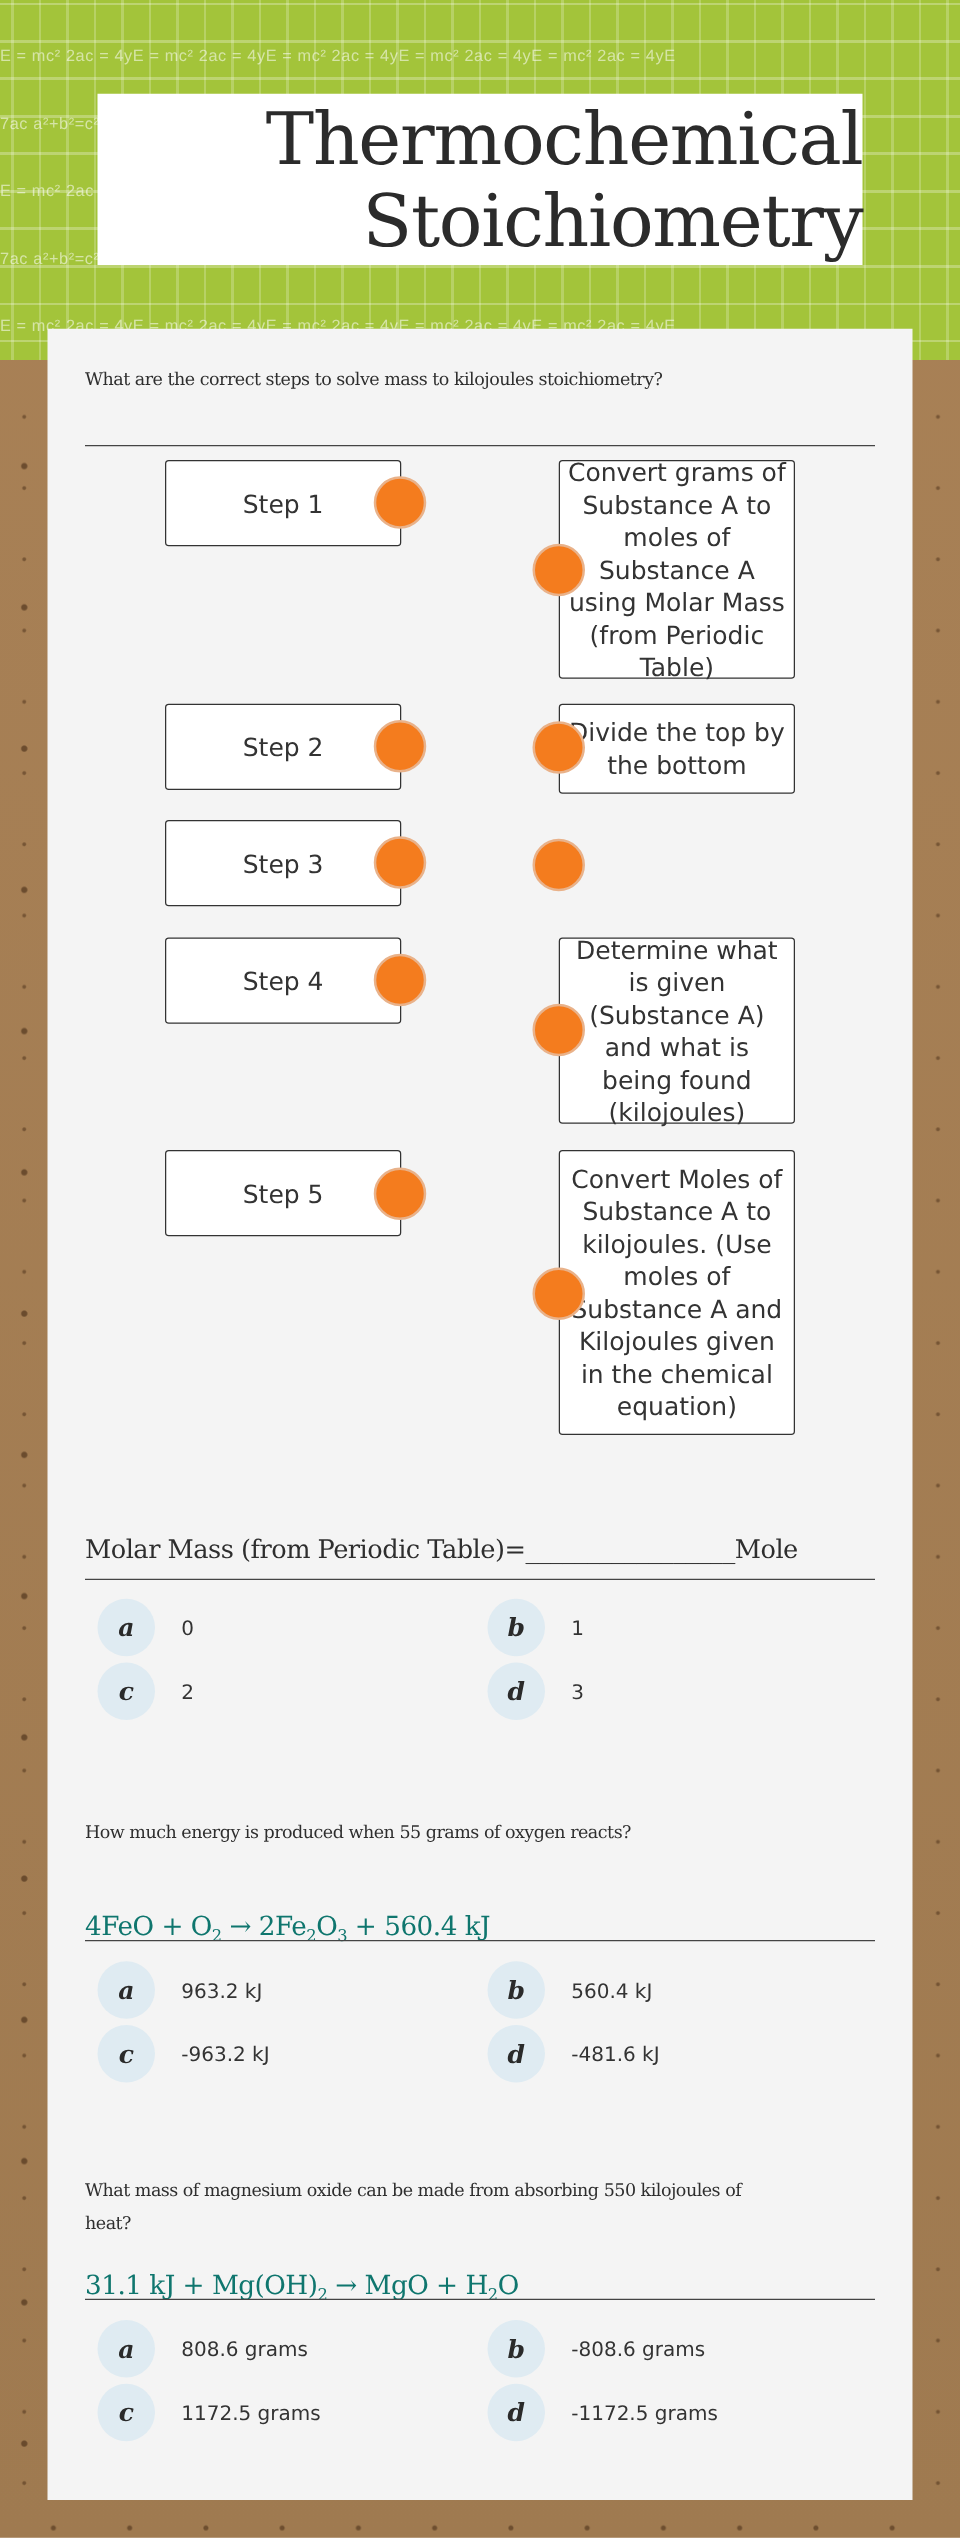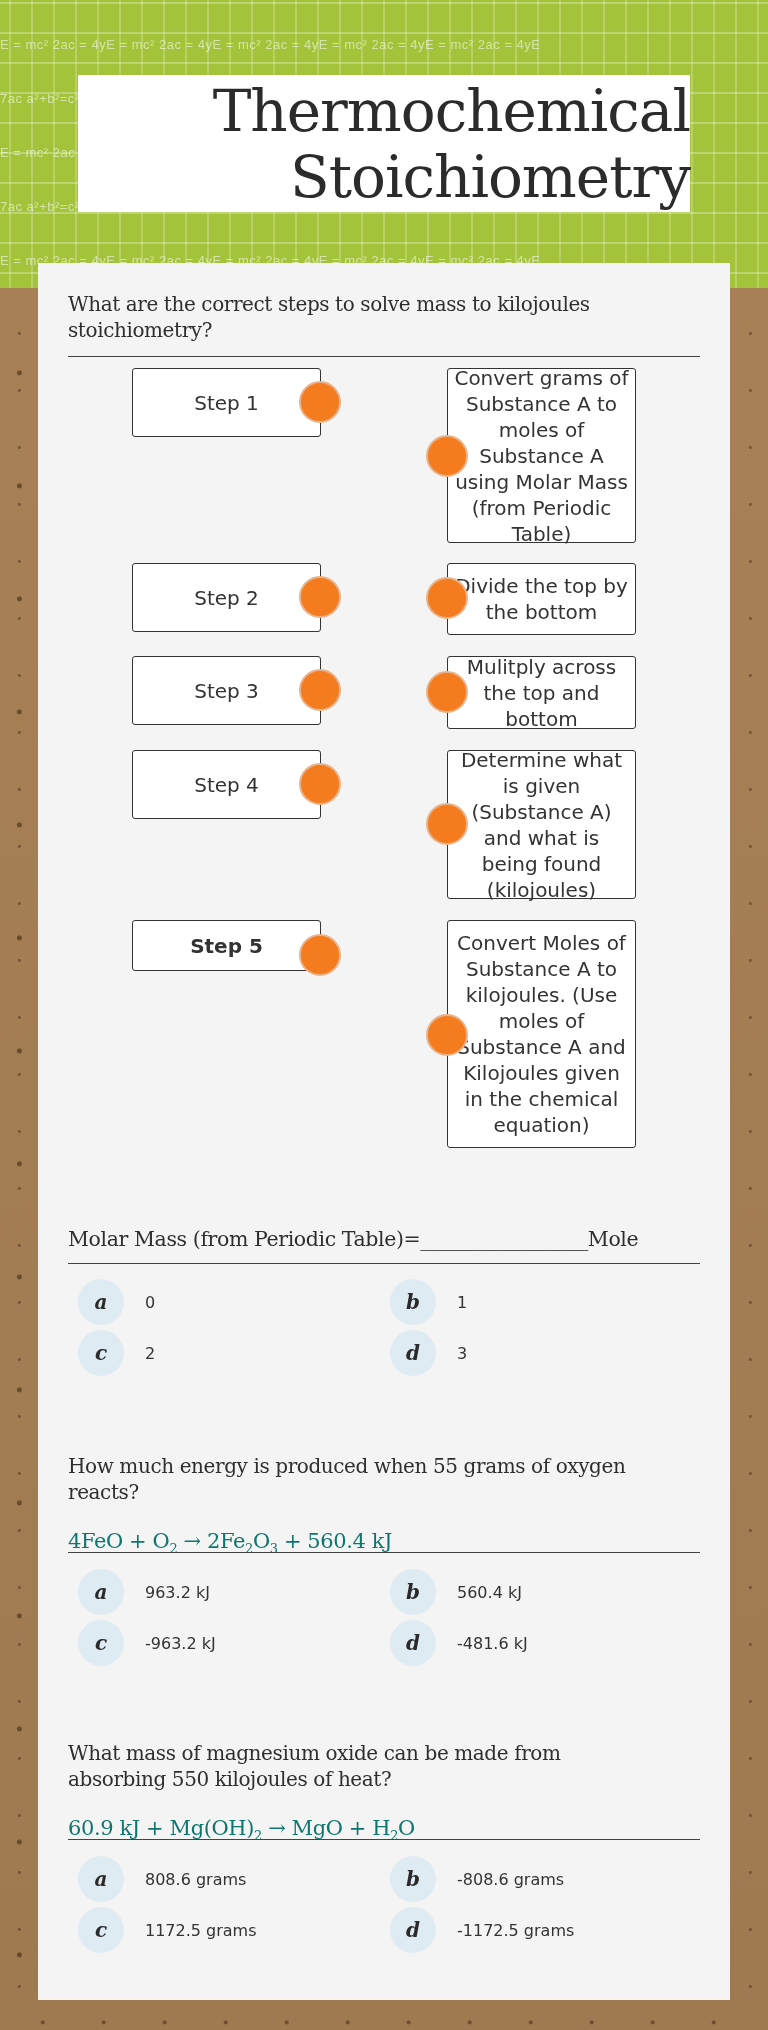--- a/index.html
+++ b/index.html
@@ -34,21 +34,21 @@
   .title-box h1 {
     margin: 0; font-family: "DejaVu Serif", serif; font-weight: normal;
     font-size: 58px; line-height: 66px; color: #2b2b2b; letter-spacing: -1px;
   }
   .card {
     position: absolute; left: 38px; top: 263px; width: 692px; height: 1737px;
     background: #f4f4f4;
   }
   .q-title {
     position: absolute; left: 30px; width: 632px;
-    font-family: "DejaVu Serif", serif; font-size: 20px; line-height: 26px; color: #2e2e2e;
+    font-family: "DejaVu Serif", serif; font-size: 14px; line-height: 26px; color: #2e2e2e;
     letter-spacing: -0.4px;
   }
   .q-rule { position: absolute; left: 30px; width: 632px; height: 1px; background: #444; }
   .eq { position: absolute; left: 30px; font-family: "DejaVu Serif", serif; font-size: 21px; color: #0f766e; letter-spacing: -0.4px; margin-top: 16px; }
   .eq sub { font-size: 13px; }
 
   .match-box {
     position: absolute; background: #fff; border: 1px solid #333; border-radius: 3px;
     box-sizing: border-box; display: flex; align-items: center; justify-content: center;
     text-align: center; font-family: "DejaVu Sans", sans-serif; font-size: 20px; line-height: 26px; color: #333;
@@ -114,38 +114,35 @@
   <div class="match-box" style="left:94px; top:393px; width:189px; height:69px;">
     <span>Step 3</span>
   </div>
   <div class="dot" style="left:261px; top:406px;"></div>
 
   <div class="match-box" style="left:94px; top:487px; width:189px; height:69px;">
     <span>Step 4</span>
   </div>
   <div class="dot" style="left:261px; top:500px;"></div>
 
-  <div class="match-box" style="left:94px; top:657px; width:189px; height:51px;font-weight:bold;">
+  <div class="match-box" style="left:94px; top:657px; width:189px; height:69px;">
     <span>Step 5</span>
   </div>
   <div class="dot" style="left:261px; top:671px;"></div>
 
   <div class="match-box" style="left:409px; top:105px; width:189px; height:175px;">
     <span>Convert grams of Substance A to moles of Substance A using Molar Mass (from Periodic Table)</span>
   </div>
   <div class="dot" style="left:388px; top:172px;"></div>
 
   <div class="match-box" style="left:409px; top:300px; width:189px; height:72px;">
     <span>Divide the top by the bottom</span>
   </div>
   <div class="dot" style="left:388px; top:314px;"></div>
 
-  <div class="match-box" style="left:409px; top:393px; width:189px; height:73px;">
-    <span>Mulitply across the top and bottom</span>
-  </div>
   <div class="dot" style="left:388px; top:408px;"></div>
 
   <div class="match-box" style="left:409px; top:487px; width:189px; height:149px;justify-content:flex-end;">
     <span>Determine what is given (Substance A) and what is being found (kilojoules)</span>
   </div>
   <div class="dot" style="left:388px; top:540px;"></div>
 
   <div class="match-box" style="left:409px; top:657px; width:189px; height:228px;">
     <span>Convert Moles of Substance A to kilojoules. (Use moles of Substance A and Kilojoules given in the chemical equation)</span>
   </div>
@@ -186,21 +183,21 @@
   <div class="opt" style="left:40px; top:1357px;">
     <div class="badge">c</div>
     <div class="opt-text">-963.2 kJ</div>
   </div>
   <div class="opt" style="left:352px; top:1357px;">
     <div class="badge">d</div>
     <div class="opt-text">-481.6 kJ</div>
   </div>
 
   <div class="q-title" style="top:1477px; width:560px;">What mass of magnesium oxide can be made from  absorbing 550 kilojoules of heat?</div>
-  <div class="eq" style="top:1537px;"><span>60.9 kJ  +  Mg(OH)</span><sub>2</sub><span>  →  MgO + H</span><sub>2</sub><span>O</span></div>
+  <div class="eq" style="top:1537px;"><span>31.1 kJ  +  Mg(OH)</span><sub>2</sub><span>  →  MgO + H</span><sub>2</sub><span>O</span></div>
   <div class="q-rule" style="top:1576px;"></div>
 
   <div class="opt" style="left:40px; top:1593px;">
     <div class="badge">a</div>
     <div class="opt-text">808.6 grams</div>
   </div>
   <div class="opt" style="left:352px; top:1593px;">
     <div class="badge">b</div>
     <div class="opt-text">-808.6 grams</div>
   </div>

